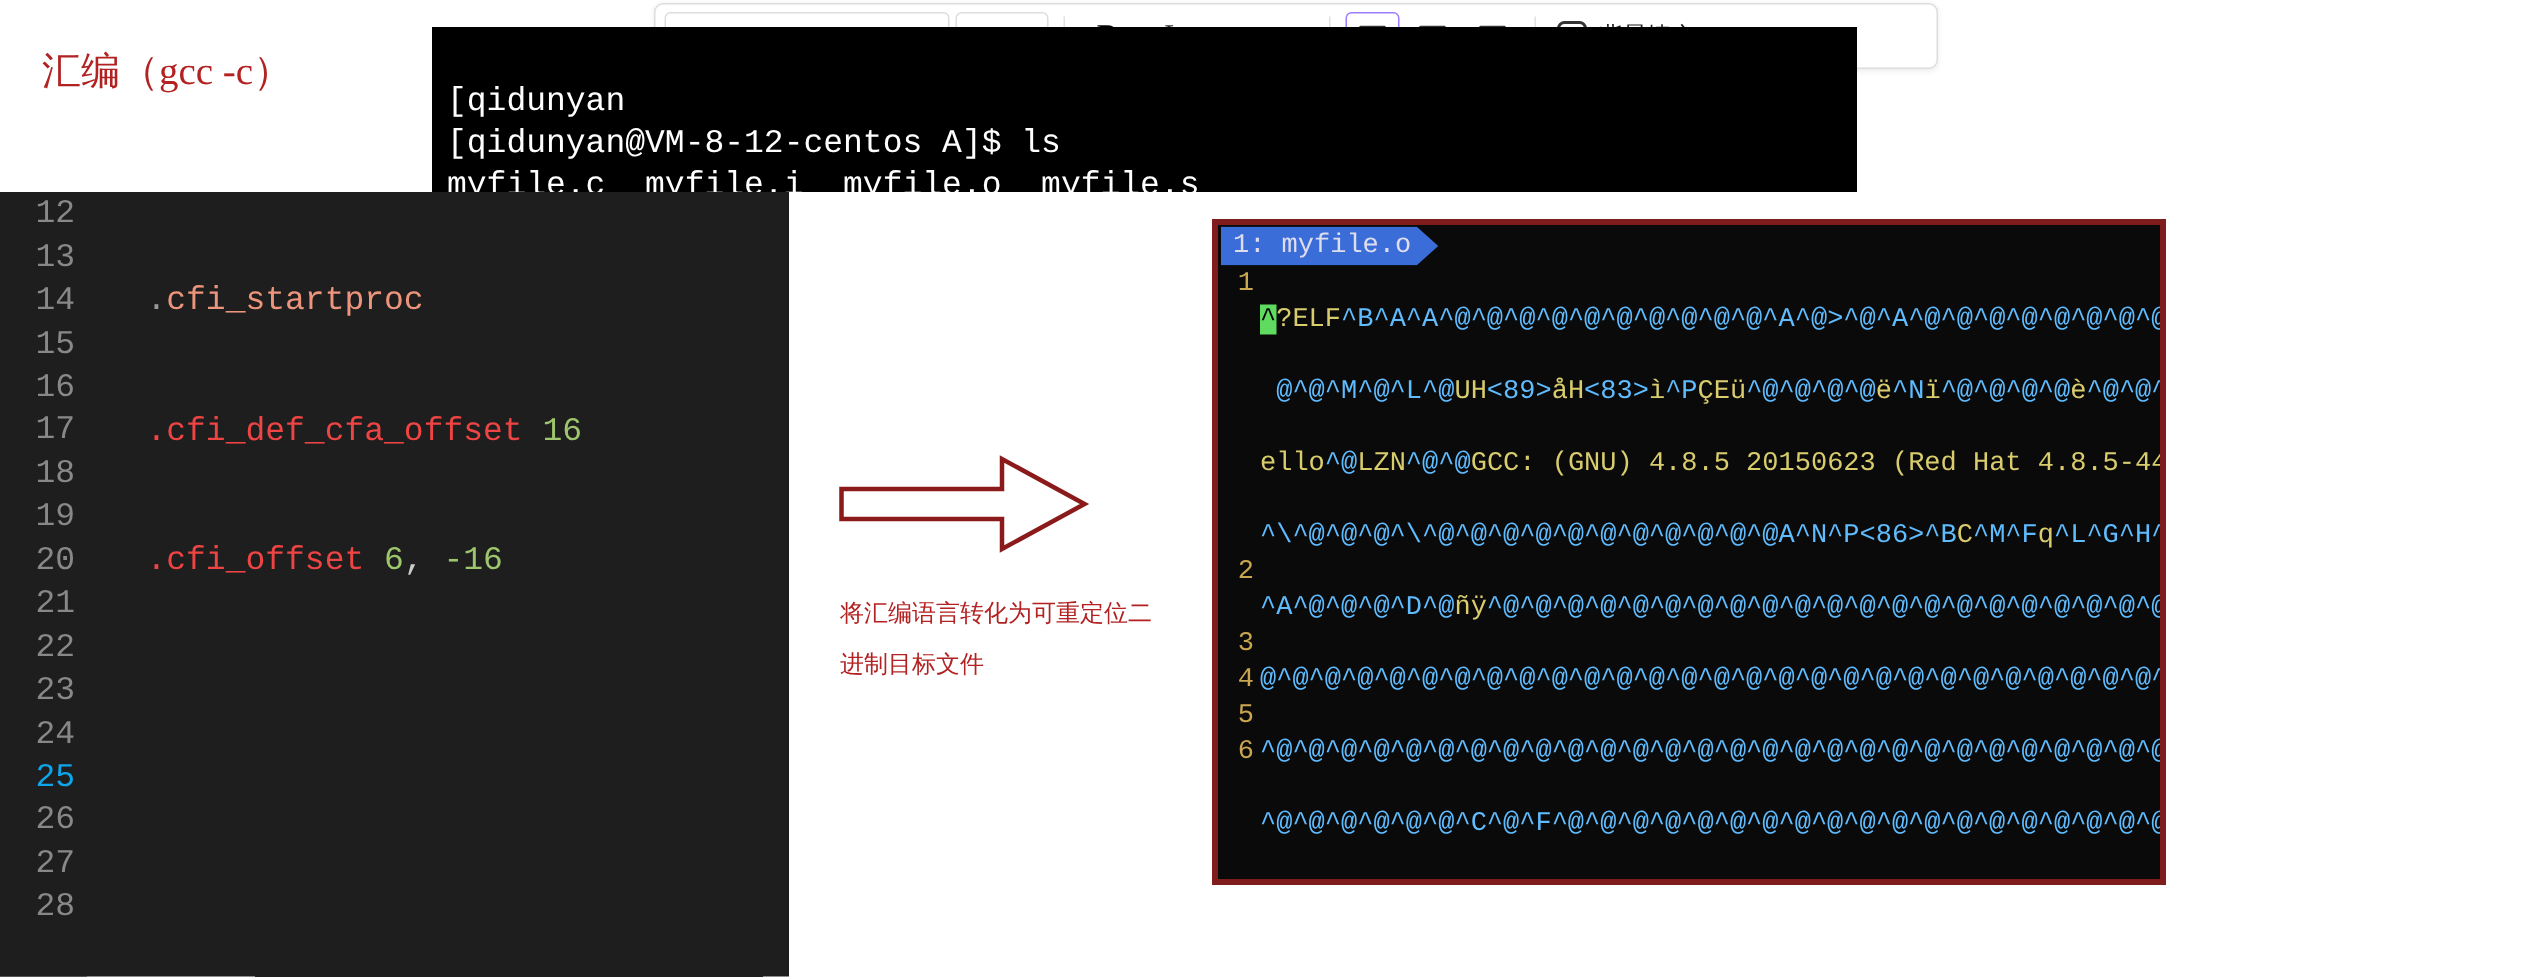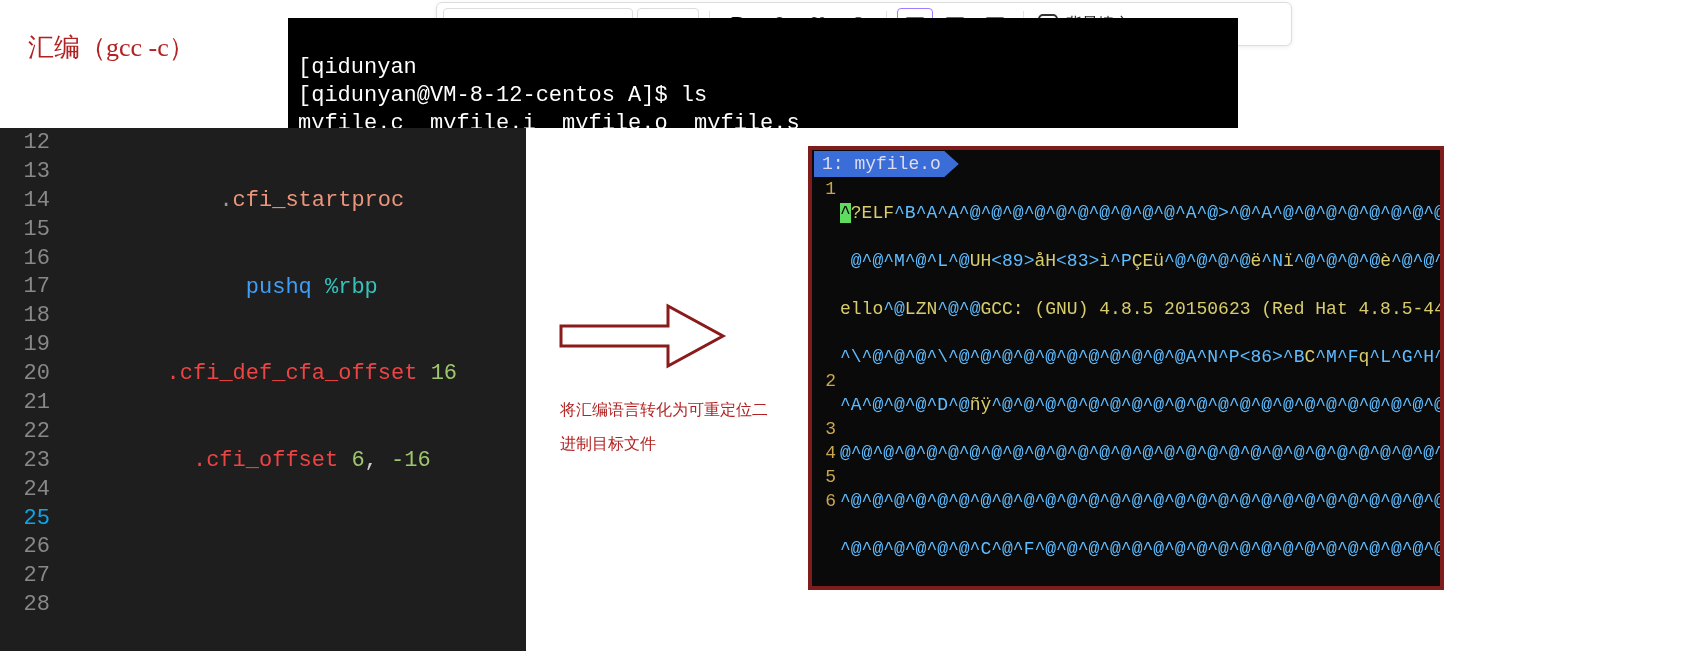--- a/index.html
+++ b/index.html
@@ -132,21 +132,21 @@
   }
   .gutter .ln { height: 28.9px; }
   .gutter .ln.cur { color: #0ea5e9; }
   .code {
     flex: 1;
     padding-top: 1px;
     padding-left: 0;
     color: #ccc;
     white-space: pre;
   }
-  .code .row { height: 28.9px; position: relative; text-align: center; }
+  .code .row { height: 28.9px; position: relative; }
   .kw-blue { color: #3f9ef7; }
   .kw-green { color: #9ec76d; }
   .s-yellow { color: #ef4444; }
   .s-teal { color: #34c3bd; }
   .s-salmon { color: #ec957c; }
   .s-gray { color: #999; }
   .white { color: #ccc; }
   
   .arrow-wrap {
     position: absolute;
@@ -274,21 +274,20 @@
       <div class="ln">22</div>
       <div class="ln">23</div>
     <div class="ln">24</div>
       <div class="ln cur">25</div>
       <div class="ln">26</div>
       <div class="ln">27</div>
     <div class="ln">28</div>
   </div>
   <div class="code">
     <div class="row">   <span class="s-gray">.</span><span class="s-salmon">cfi_startproc</span></div>
-    <div class="row">   <span class="kw-blue">pushq</span> <span class="s-teal">%rbp</span></div>
     <div class="row">   <span class="s-yellow">.cfi_def_cfa_offset</span> <span class="kw-green">16</span></div>
     <div class="row">   <span class="s-yellow">.cfi_offset</span> <span class="kw-green">6</span><span class="white">,</span> <span class="kw-green">-16</span></div>
     
     
     
     
     
     
     
     

